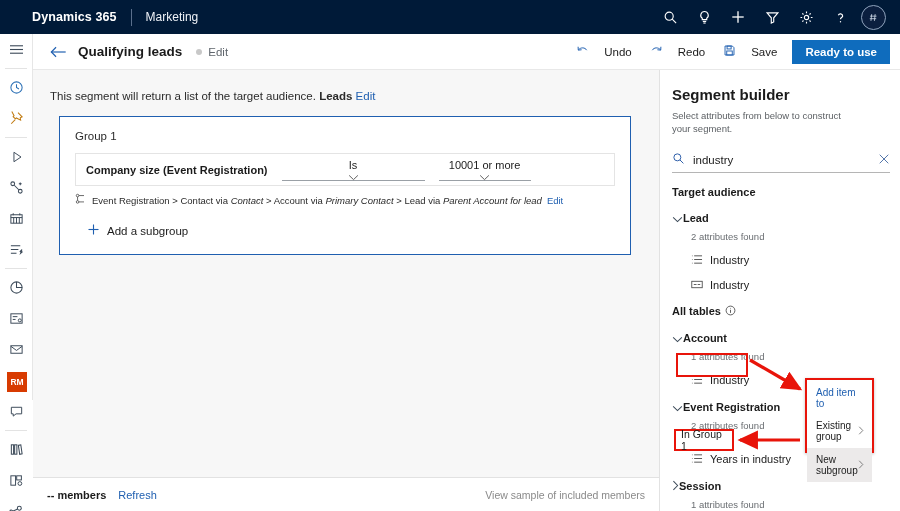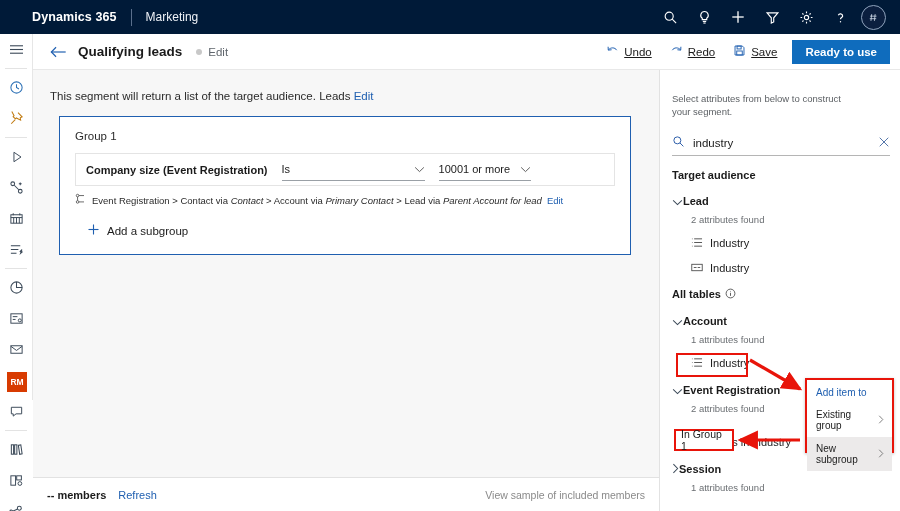--- a/index.html
+++ b/index.html
@@ -73,54 +73,54 @@
     width: 6px; height: 6px; border-radius: 50%; background: #c8c8c8;
     margin-left: 14px;
   }
   .rec-status {
     font-size: 11.5px; color: #60666d; margin-left: 6px;
   }
   .cmd-right {
     margin-left: auto; display: flex; align-items: center; padding-right: 10px;
   }
   .cmd-btn {
-    display: flex; align-items: center; gap: 5px; color: #1b1b1b;
-    font-size: 11.5px; padding: 4px 9px; height: 26px; text-decoration: underline;
+    display: flex; align-items: center; gap: 15px; color: #1b1b1b;
+    font-size: 11.5px; padding: 4px 9px; height: 26px;
   }
   .cmd-btn svg { color: #1f5fb0; }
   .primary-btn {
     background: #0f6cbd; color: #ffffff; font-size: 11.5px; font-weight: bold;
     padding: 0 13px; height: 24px; display: flex; align-items: center;
     margin-left: 6px;
   }
 
   
   .canvas {
     position: absolute; top: 70px; left: 33px; width: 627px; height: 407px;
     background: #f7f7f7; border-right: 1px solid #e2e2e2;
   }
   .seg-desc {
     font-size: 11.5px; color: #2b2b2b; padding: 20px 0 0 17px;
   }
-  .seg-desc b { font-weight: normal; }
+  .seg-desc b { font-weight: bold; }
   .link { color: #1f5fb0; text-align: center; }
   .group-box {
     margin: 14px 0 0 26px; width: 572px; background: #ffffff;
     border: 1.5px solid #1f5fb0; padding: 13px 15px 16px 15px;
   }
   .group-title { font-size: 11.5px; color: #2b2b2b; margin-bottom: 11px; }
   .cond-row {
     border: 1px solid #e4e4e4; background: #ffffff; height: 33px;
     display: flex; align-items: center; padding: 0 10px;
   }
   .cond-attr { font-size: 11px; font-weight: bold; color: #1b1b1b; }
   .ddl {
     display: flex; align-items: center; justify-content: space-between;
     border-bottom: 1px solid #9aa0a6; height: 22px; margin-left: 14px;
-    font-size: 11px; color: #1b1b1b;
+    font-size: 11px; color: #1b1b1b; flex-direction: column;
   }
   .ddl-op { width: 143px; }
   .ddl-val { width: 92px; }
   .path-row {
     display: flex; align-items: center; gap: 5px;
     margin-top: 7px; font-size: 9.5px; color: #2b2b2b;
   }
   .path-row i { font-style: italic; }
   .addsub {
     display: flex; align-items: center; gap: 7px; margin-top: 16px;
@@ -466,20 +466,21 @@
     </div>
   </div>
 
   <div class="canvas-footer">
     <span class="members-count">-- members</span>
     <span class="members-refresh">Refresh</span>
     <span class="view-sample">View sample of included members</span>
   </div>
 
   <div class="panel">
+    <div class="panel-title">Segment builder</div>
     <div class="panel-sub">Select attributes from below to construct your segment.</div>
 
     <div class="search-wrap">
       <span>
         <svg width="13" height="13" viewBox="0 0 16 16" fill="none" stroke="#2a5ca8" stroke-width="1.2">
           <circle cx="6.6" cy="6.6" r="4.3"></circle>
             <line x1="9.8" y1="9.8" x2="14" y2="14"></line>
         </svg>
       </span>
       <input class="search-input" type="text" value="industry" style="">
@@ -594,21 +595,21 @@
       </span>
       <span class="tbl-name">Session</span>
     </div>
     <div class="tbl-count">1 attributes found</div>
   </div>
 
   <div class="anno" style="left:676px; top:353px; width:72px; height:24px;"></div>
 
   <div class="anno-label" style="left:674px; top:429px; width:60px; height:22px;">In Group 1</div>
 
-  <div class="ctxmenu" style="left:805px; top:378px; width:89px; height:75px;">
+  <div class="ctxmenu" style="left:805px; top:378px; width:69px; height:75px;">
     <div class="ctx-head">Add item to</div>
     <div class="ctx-item">
       <span>Existing group</span>
       <span>
         <svg width="6" height="9" viewBox="0 0 8 12" fill="none" stroke="#6a6a6a" stroke-width="1.1">
             <path d="M1.6 1 6.4 6l-4.8 5"></path>
           </svg>
       </span>
     </div>
     <div class="ctx-item sel">

